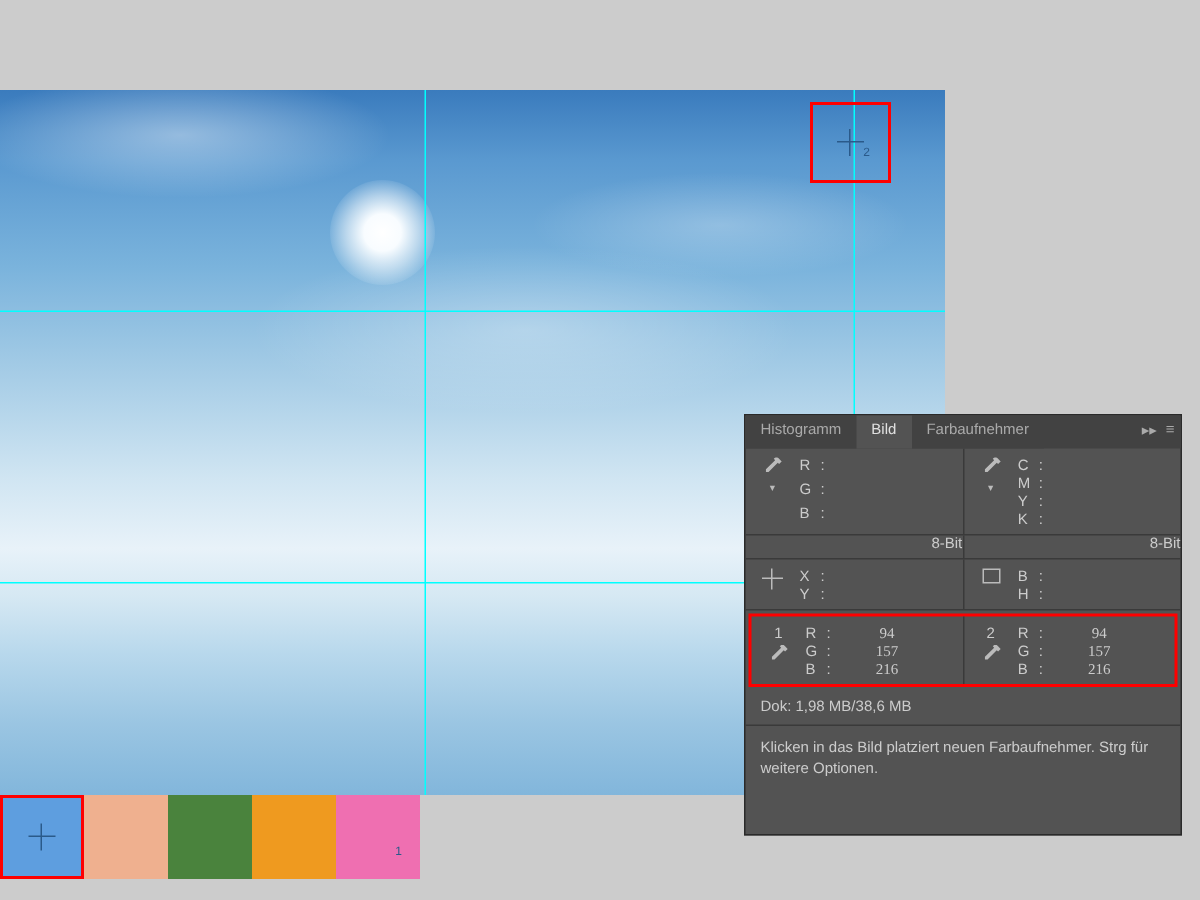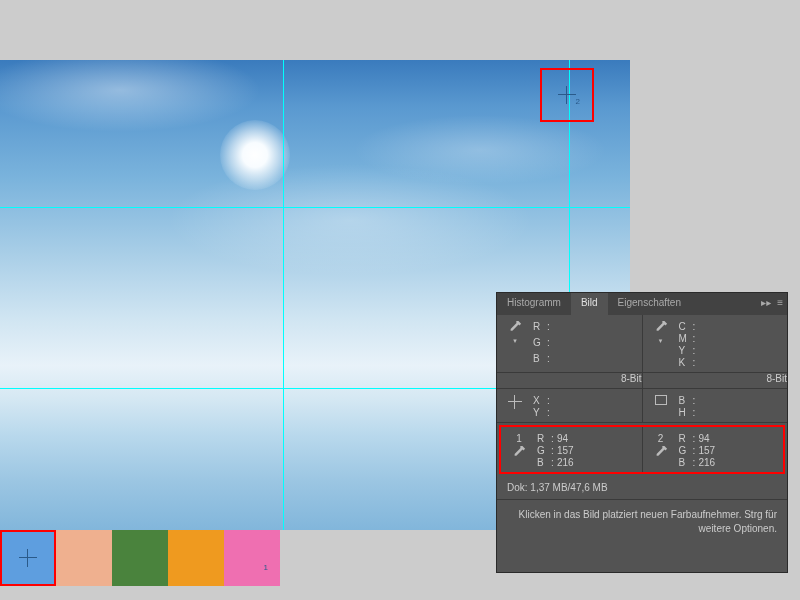--- a/index.html
+++ b/index.html
@@ -107,21 +107,21 @@
     border: 2px solid #ff0000;
     width: 56px;
     height: 56px;
     display: flex;
     align-items: center;
     justify-content: center;
   }
   
   .panel {
     position: absolute;
-    top: 292px;
+    top: 276px;
     left: 496px;
     width: 292px;
     background: #535353;
     color: #cccccc;
     font-size: 10px;
     border: 1px solid #2a2a2a;
   }
   .panel-tabs {
     display: flex;
     background: #424242;
@@ -170,40 +170,39 @@
     width: 14px; height: 14px;
   }
   .kv {
     display: grid;
     grid-template-columns: 14px 6px 1fr;
     row-gap: 1px;
     flex: 1;
     font-size: 10px;
   }
   .kv span { white-space: nowrap; }
-  .val { text-align: left; padding-right: 8px; }
+  .val { text-align: center; padding-right: 8px; font-family: Liberation Serif, serif; }
   .bits { font-size: 10px; padding-left: 26px; padding-bottom: 4px; color: #cccccc; text-align: right;}
   .highlight-row {
     border: 2px solid #ff0000;
     margin: 2px;
   }
   .sampler-num-panel {
     font-size: 10px;
     color: #cccccc;
     width: 10px;
     text-align: center;
   }
   .doc-line {
     padding: 6px 10px;
     border-bottom: 1px solid #3a3a3a;
   }
   .hint {
     padding: 8px 10px 36px 10px;
     line-height: 1.4;
-    text-align: right;
   }
   .cross-icon {
     width:14px; height:14px; position:relative; display:inline-block;
   }
   .cross-icon::before, .cross-icon::after {
     content:""; position:absolute; background:#bbbbbb;
   }
   .cross-icon::before { left:6px; top:0; width:1px; height:14px;}
   .cross-icon::after { top:6px; left:0; height:1px; width:14px;}
   .rect-icon {
@@ -236,21 +235,21 @@
   <div class="swatch" style="background:#efb08f"></div>
   <div class="swatch" style="background:#4a833d"></div>
   <div class="swatch" style="background:#ef9a1f"></div>
   <div class="swatch" style="background:#ef6fb1"></div>
 </div>
 
 <div class="panel">
   <div class="panel-tabs">
     <div class="tab">Histogramm</div>
     <div class="tab active">Bild</div>
-    <div class="tab">Eigenschaften</div>
+    <div class="tab">Farbaufnehmer</div>
     <div class="tab-icons">
       <span>▸▸</span>
       <span>≡</span>
     </div>
   </div>
 
   <div class="panel-section">
     <div class="panel-col">
       <div class="icon-cell">
         <svg class="eyedrop" viewBox="0 0 16 16">
@@ -363,15 +362,15 @@
             <span>:</span>
             <span class="val">157</span>
           <span>B</span>
             <span>:</span>
             <span class="val">216</span>
         </div>
       </div>
     </div>
   </div>
 
-  <div class="doc-line">Dok: 1,37 MB/47,6 MB</div>
+  <div class="doc-line">Dok: 1,98 MB/38,6 MB</div>
   <div class="hint">Klicken in das Bild platziert neuen Farbaufnehmer. Strg für weitere Optionen.</div>
 </div>
 
 </body></html>

